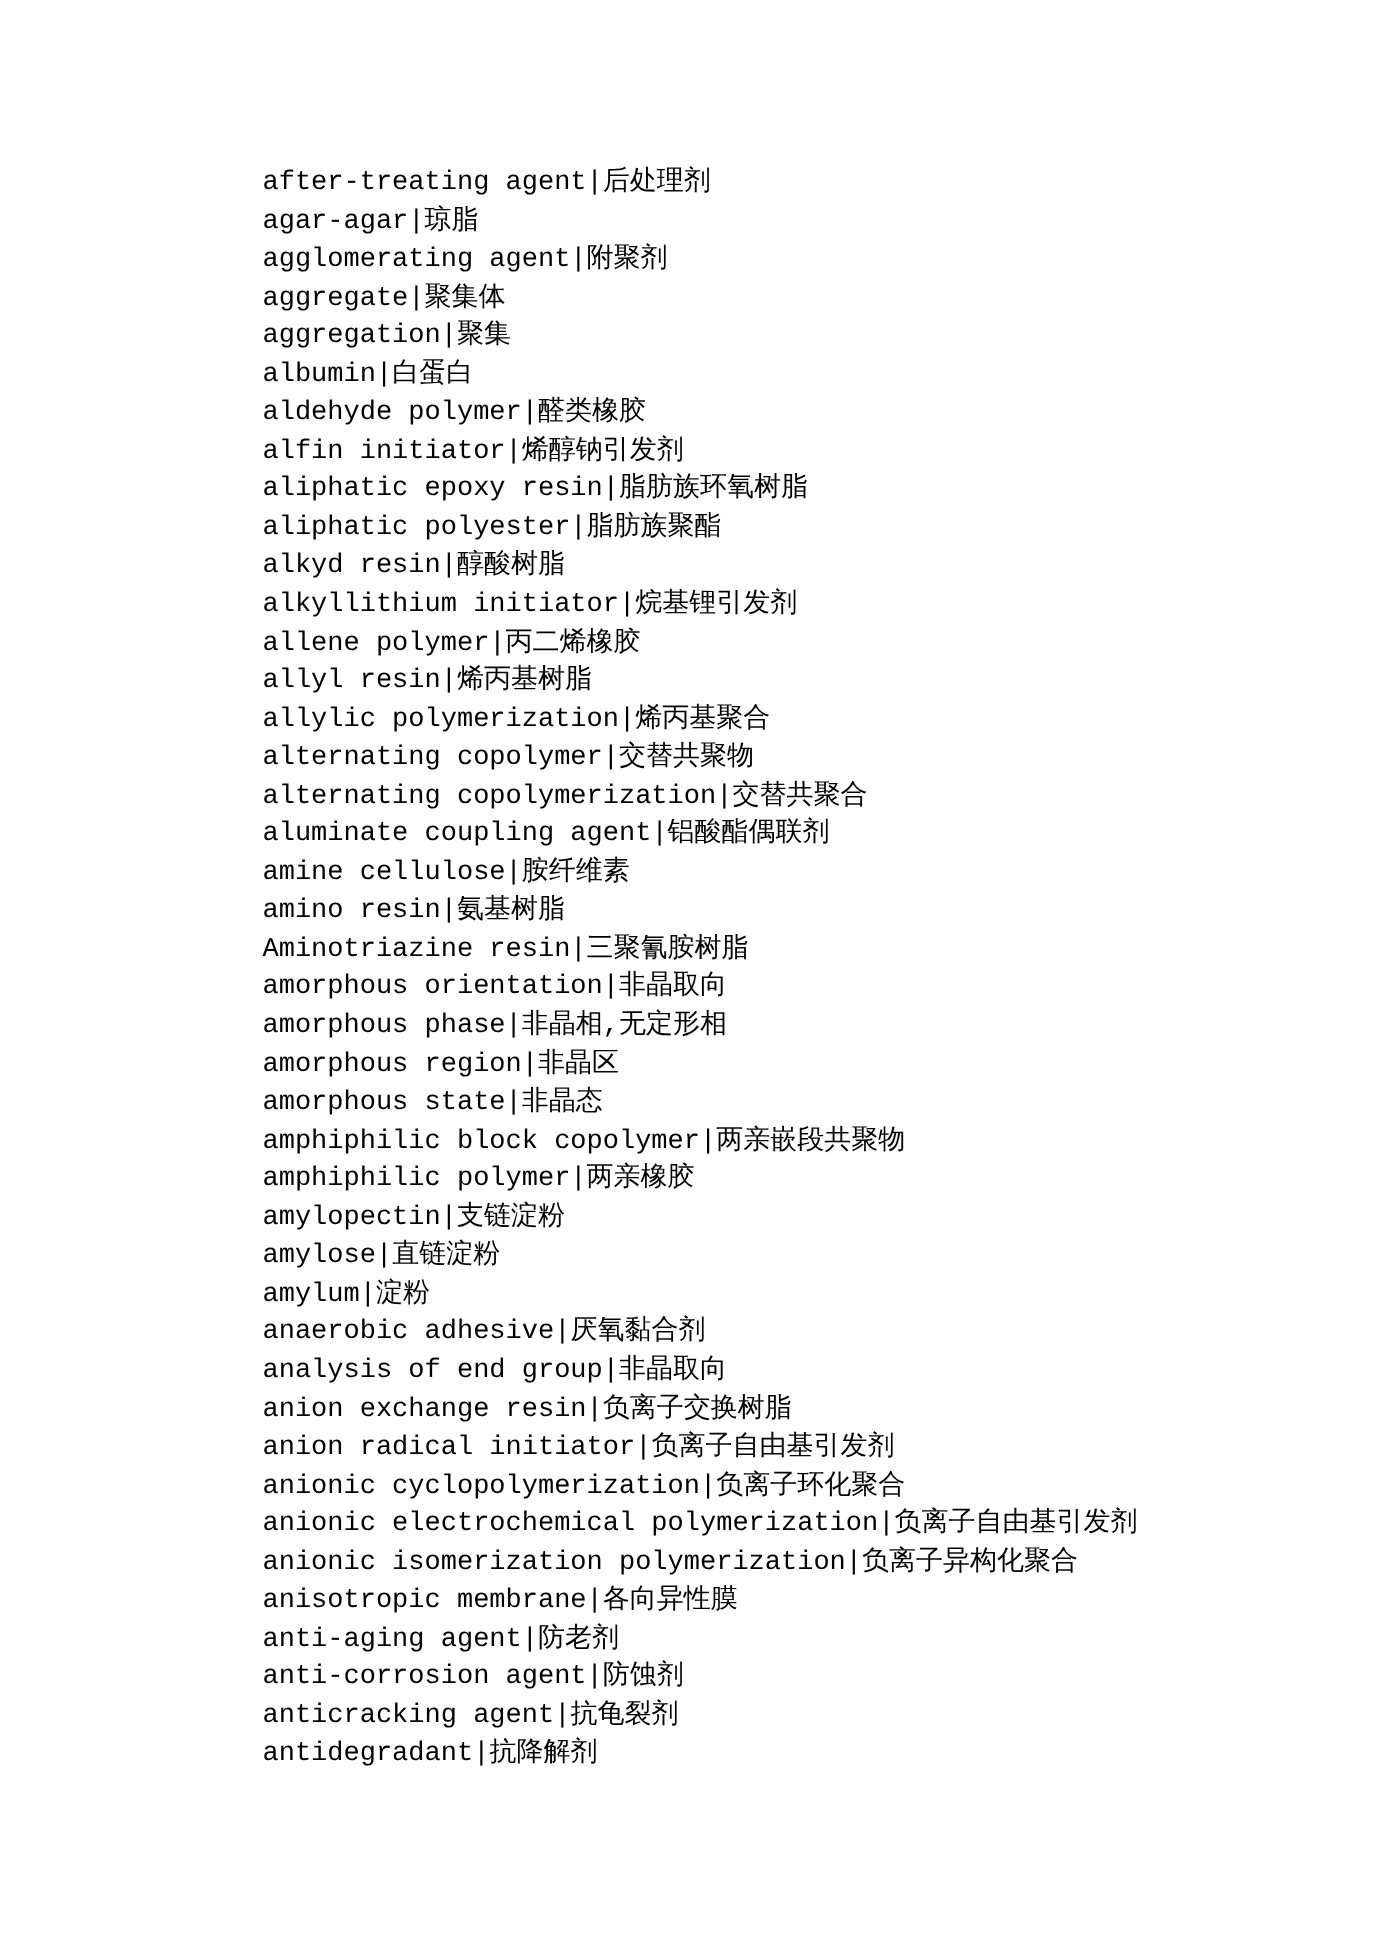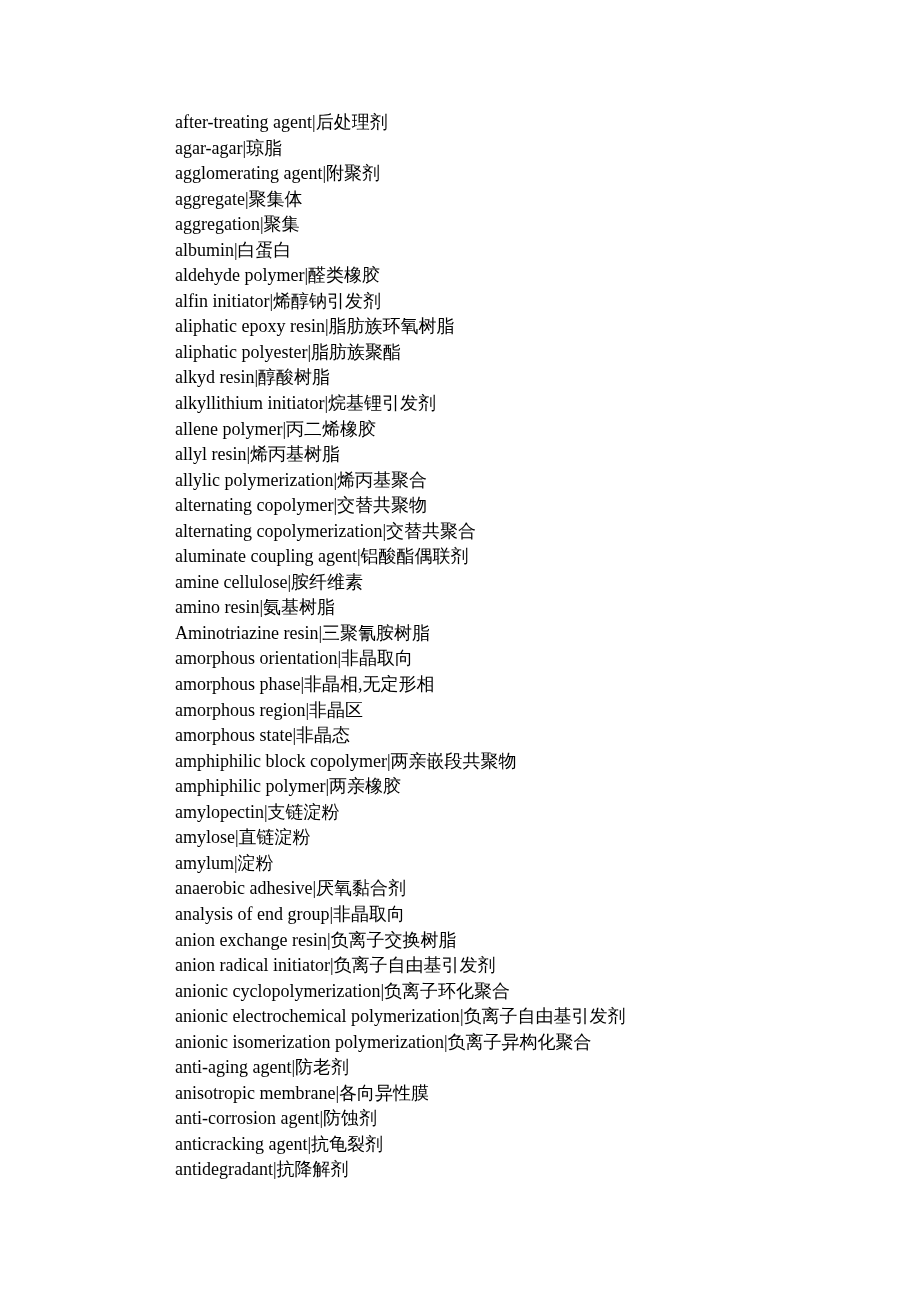--- a/index.html
+++ b/index.html
@@ -15,20 +15,21 @@
       font-size: 18px;
       color: #000000;
       padding: 110px 0 0 175px;
       line-height: 1.42;
     }
     .term-list {
       list-style: none;
     }
     .term-line {
       white-space: nowrap;
+      font-family: Liberation Mono, monospace;
     }
   </style>
 </head>
 <body>
 
 <ul class="term-list">
     <li class="term-line"><span>after-treating agent</span><span>|</span><span>后处理剂</span></li>
     <li class="term-line"><span>agar-agar</span><span>|</span><span>琼脂</span></li>
     <li class="term-line"><span>agglomerating agent</span><span>|</span><span>附聚剂</span></li>
     <li class="term-line"><span>aggregate</span><span>|</span><span>聚集体</span></li>
@@ -58,18 +59,18 @@
     <li class="term-line"><span>amylopectin</span><span>|</span><span>支链淀粉</span></li>
     <li class="term-line"><span>amylose</span><span>|</span><span>直链淀粉</span></li>
     <li class="term-line"><span>amylum</span><span>|</span><span>淀粉</span></li>
     <li class="term-line"><span>anaerobic adhesive</span><span>|</span><span>厌氧黏合剂</span></li>
     <li class="term-line"><span>analysis of end group</span><span>|</span><span>非晶取向</span></li>
     <li class="term-line"><span>anion exchange resin</span><span>|</span><span>负离子交换树脂</span></li>
     <li class="term-line"><span>anion radical initiator</span><span>|</span><span>负离子自由基引发剂</span></li>
     <li class="term-line"><span>anionic cyclopolymerization</span><span>|</span><span>负离子环化聚合</span></li>
     <li class="term-line"><span>anionic electrochemical polymerization</span><span>|</span><span>负离子自由基引发剂</span></li>
     <li class="term-line"><span>anionic isomerization polymerization</span><span>|</span><span>负离子异构化聚合</span></li>
+    <li class="term-line"><span>anisotropic membrane</span><span>|</span><span>各向异性膜</span></li>
     <li class="term-line"><span>anti-aging agent</span><span>|</span><span>防老剂</span></li>
-    <li class="term-line"><span>anisotropic membrane</span><span>|</span><span>各向异性膜</span></li>
     <li class="term-line"><span>anti-corrosion agent</span><span>|</span><span>防蚀剂</span></li>
     <li class="term-line"><span>anticracking agent</span><span>|</span><span>抗龟裂剂</span></li>
     <li class="term-line"><span>antidegradant</span><span>|</span><span>抗降解剂</span></li>
   </ul>
 
 </body></html>

